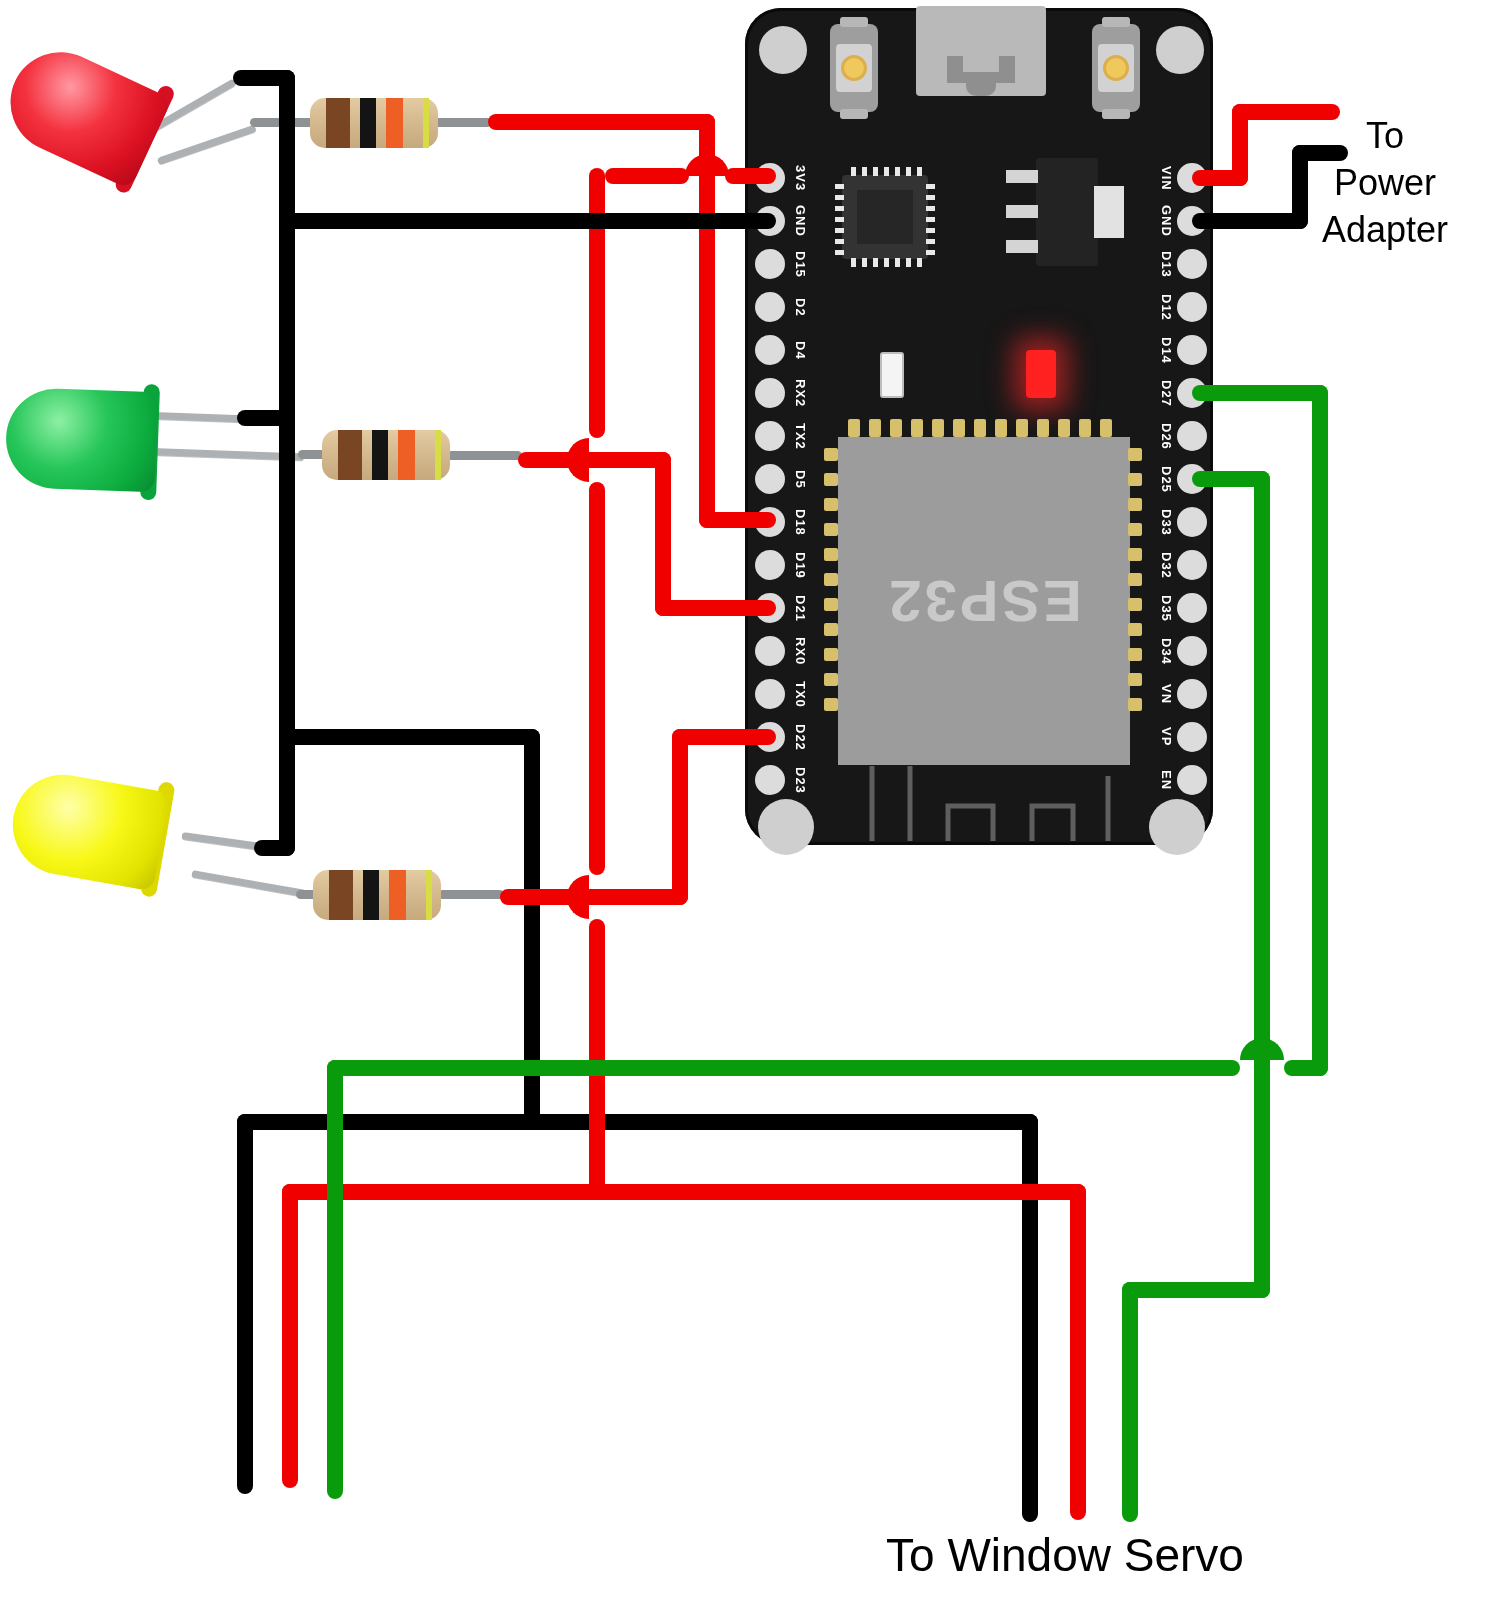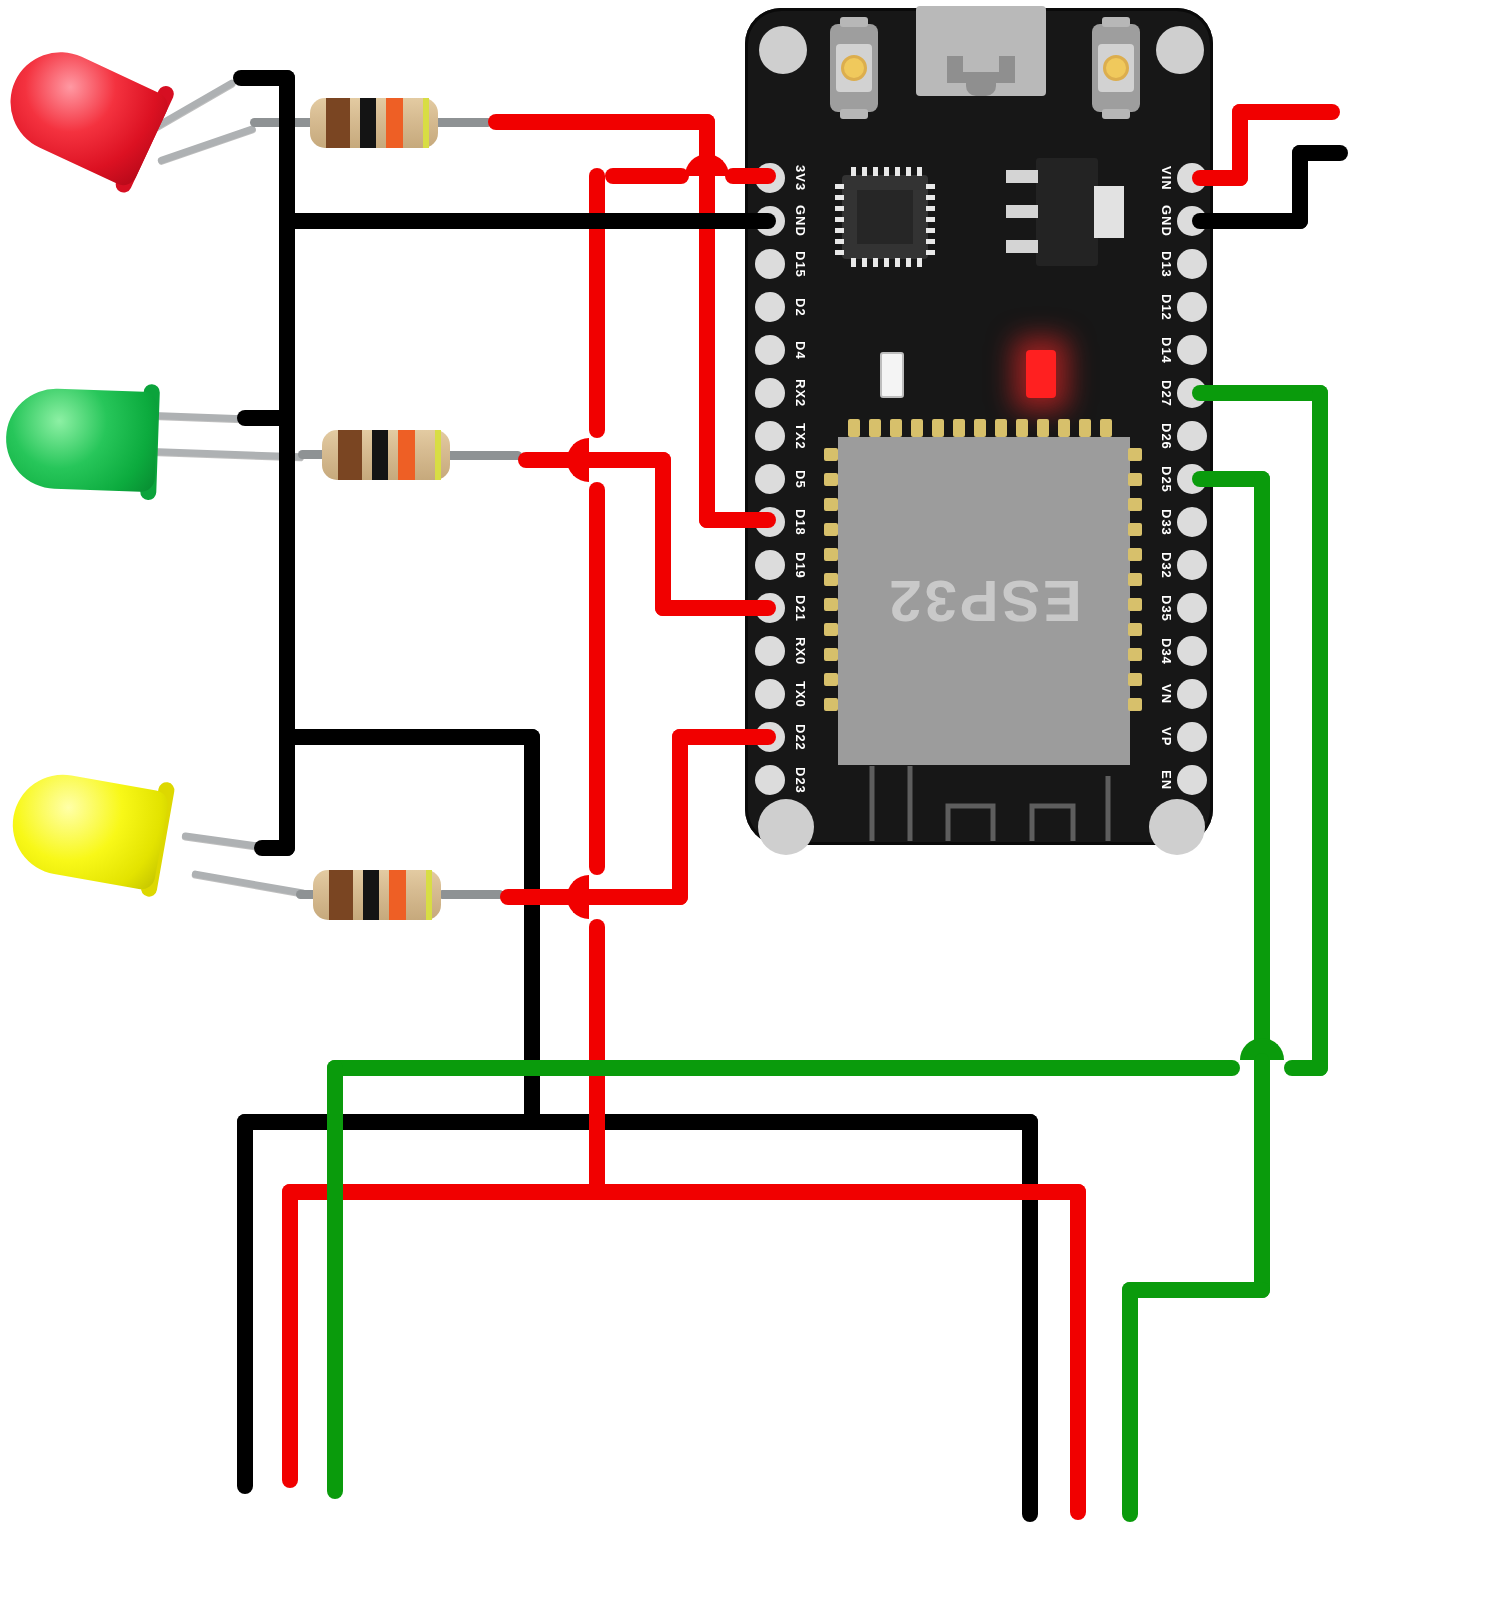--- a/index.html
+++ b/index.html
@@ -310,14 +310,20 @@
   <div class="w wire-green" style="left:327px;top:1060px;width:913px;height:16px;z-index:50;"></div>
   <div class="arc-up arc-green" style="left:1240px;top:1038px;z-index:52;"></div>
   <div class="w wire-green" style="left:1284px;top:1060px;width:44px;height:16px;z-index:50;"></div>
   <div class="w wire-green" style="left:327px;top:1060px;width:16px;height:439px;z-index:50;"></div>
 
   <div class="w wire-green" style="left:1192px;top:471px;width:78px;height:16px;z-index:50;"></div>
   <div class="w wire-green" style="left:1254px;top:471px;width:16px;height:827px;z-index:50;"></div>
   <div class="w wire-green" style="left:1122px;top:1282px;width:148px;height:16px;z-index:50;"></div>
   <div class="w wire-green" style="left:1122px;top:1282px;width:16px;height:240px;z-index:50;"></div>
 
+  <div class="txt" style="left:1300px;top:112px;width:170px;text-align:center;font-size:36px;line-height:47px;">
+    <div>To</div>
+    <div>Power</div>
+    <div>Adapter</div>
+  </div>
+  <div class="txt" style="left:865px;top:1528px;width:400px;text-align:center;font-size:46px;">To Window Servo</div>
 
 </div>
 
 </body></html>

